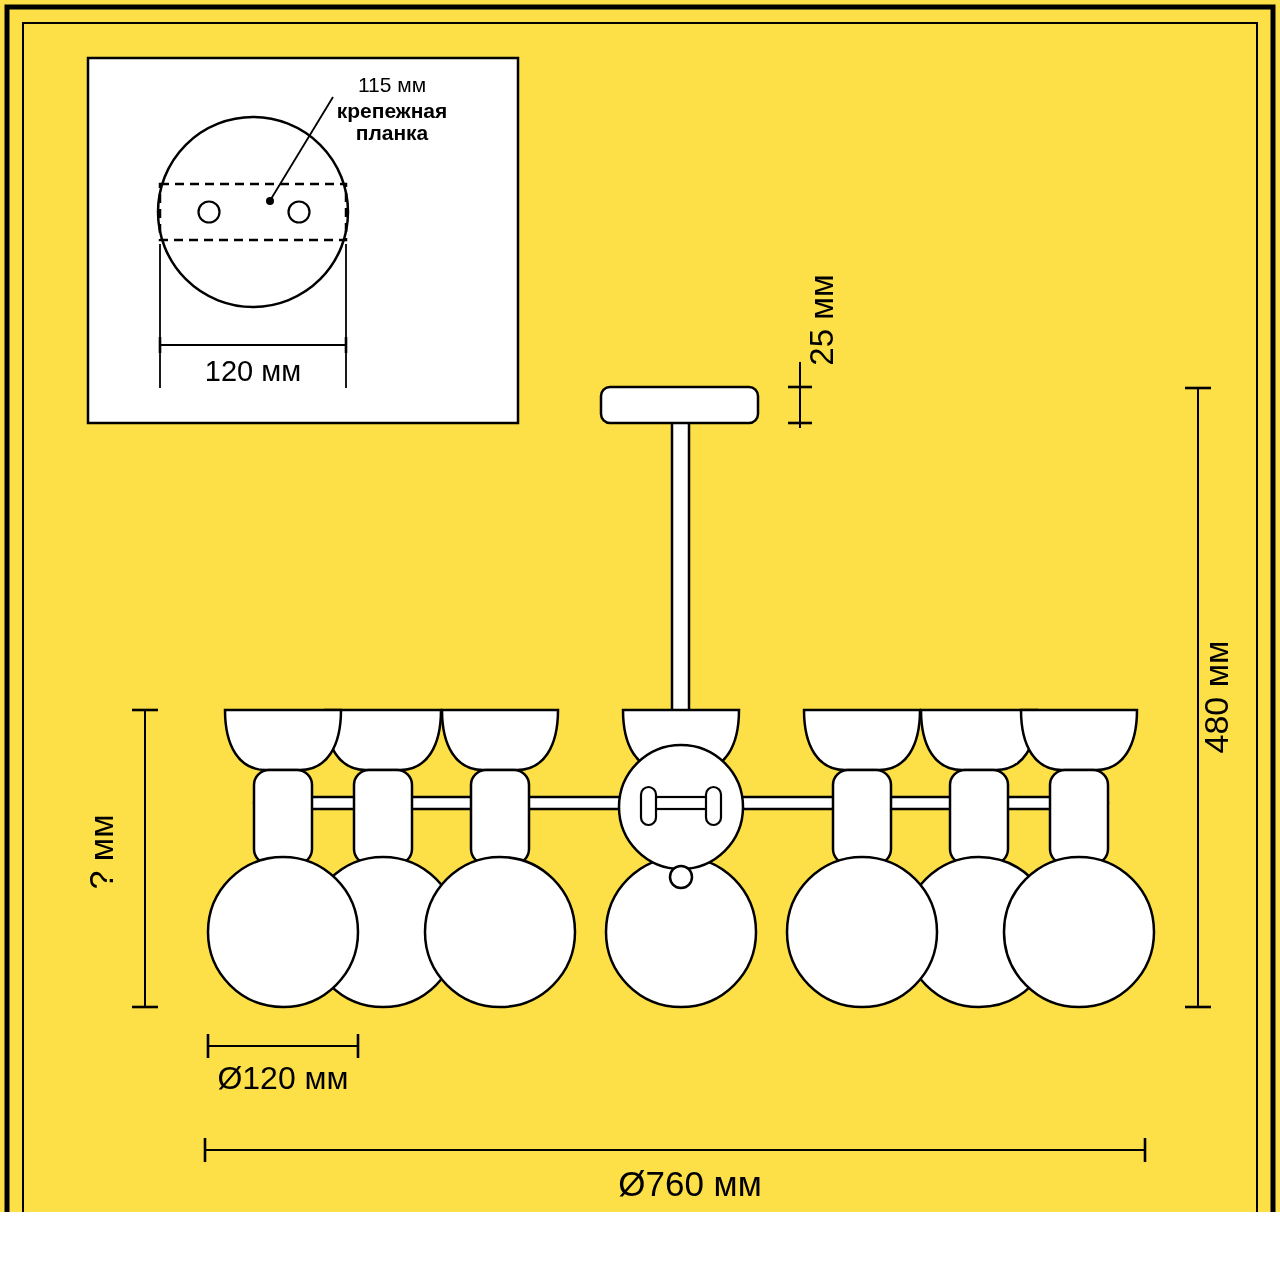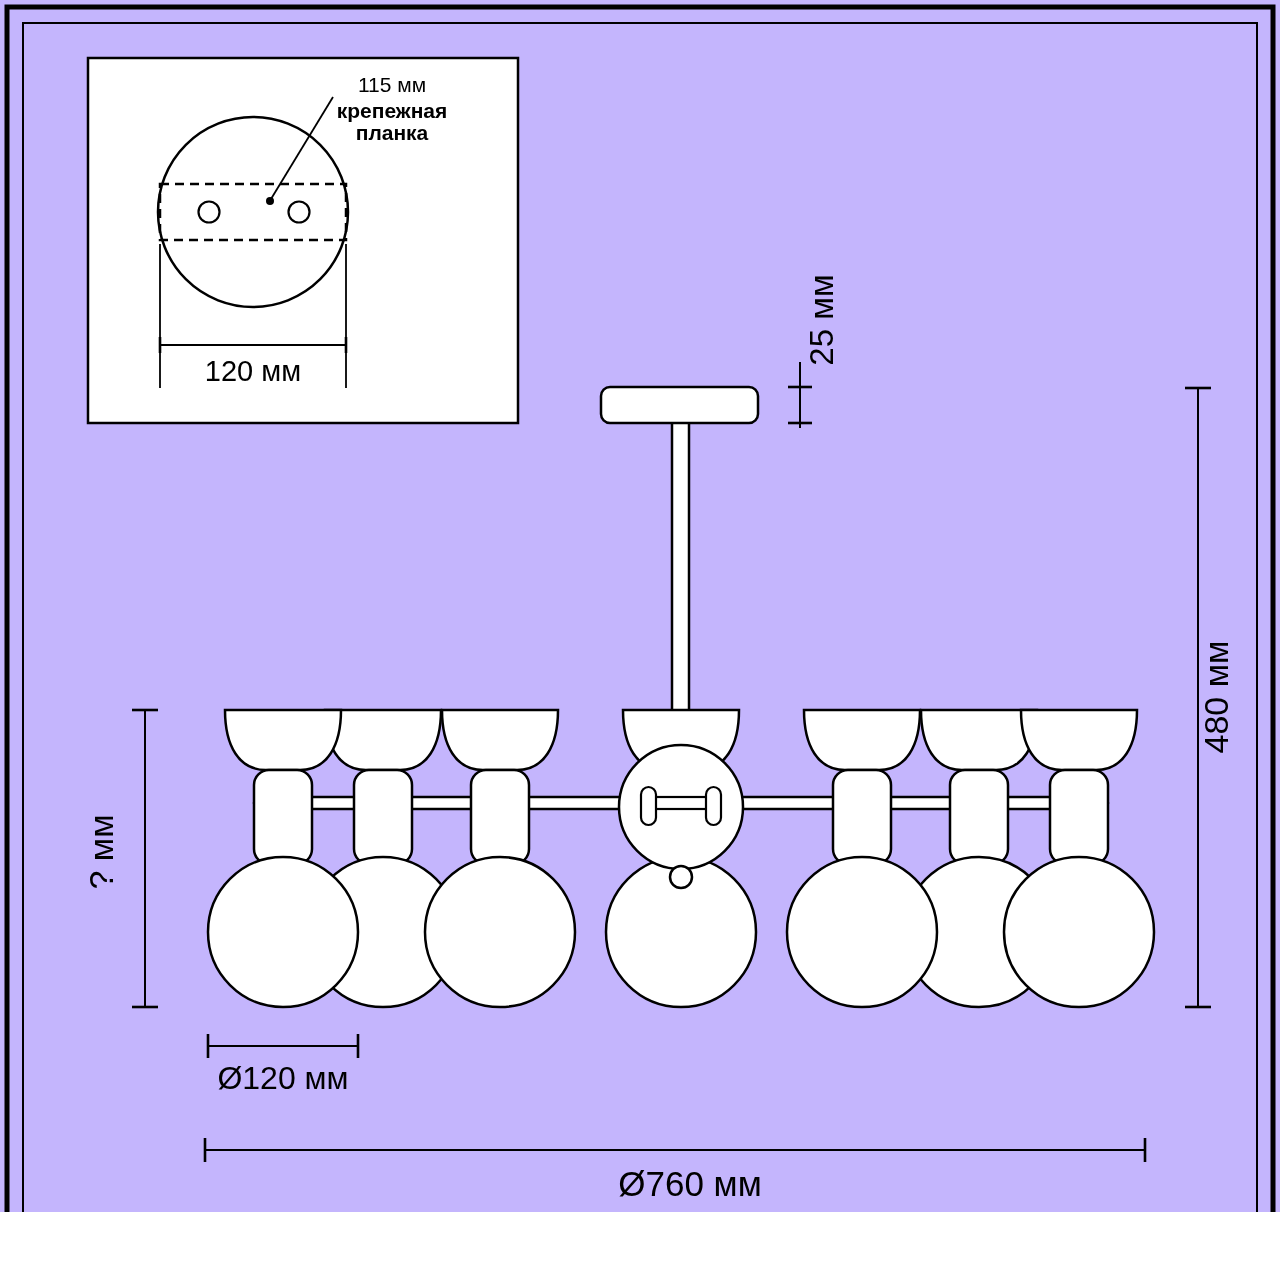--- a/index.html
+++ b/index.html
@@ -1,16 +1,16 @@
 <!DOCTYPE html>
 <html><head>
 <meta charset="utf-8">
 <style>
   html,body{margin:0;padding:0;background:#ffffff;}
-  .page{width:1280px;height:1212px;position:relative;background:#c4b5fd;}
+  .page{width:1280px;height:1212px;position:relative;background:#fde047;}
   svg{display:block;}
   text{fill:#000;font-family:"Liberation Sans","DejaVu Sans",sans-serif;}
 </style>
 </head>
 <body>
 
 <div class="page">
 <svg width="1280" height="1280" viewBox="0 0 1280 1280" xmlns="http://www.w3.org/2000/svg">
 
   <defs>

